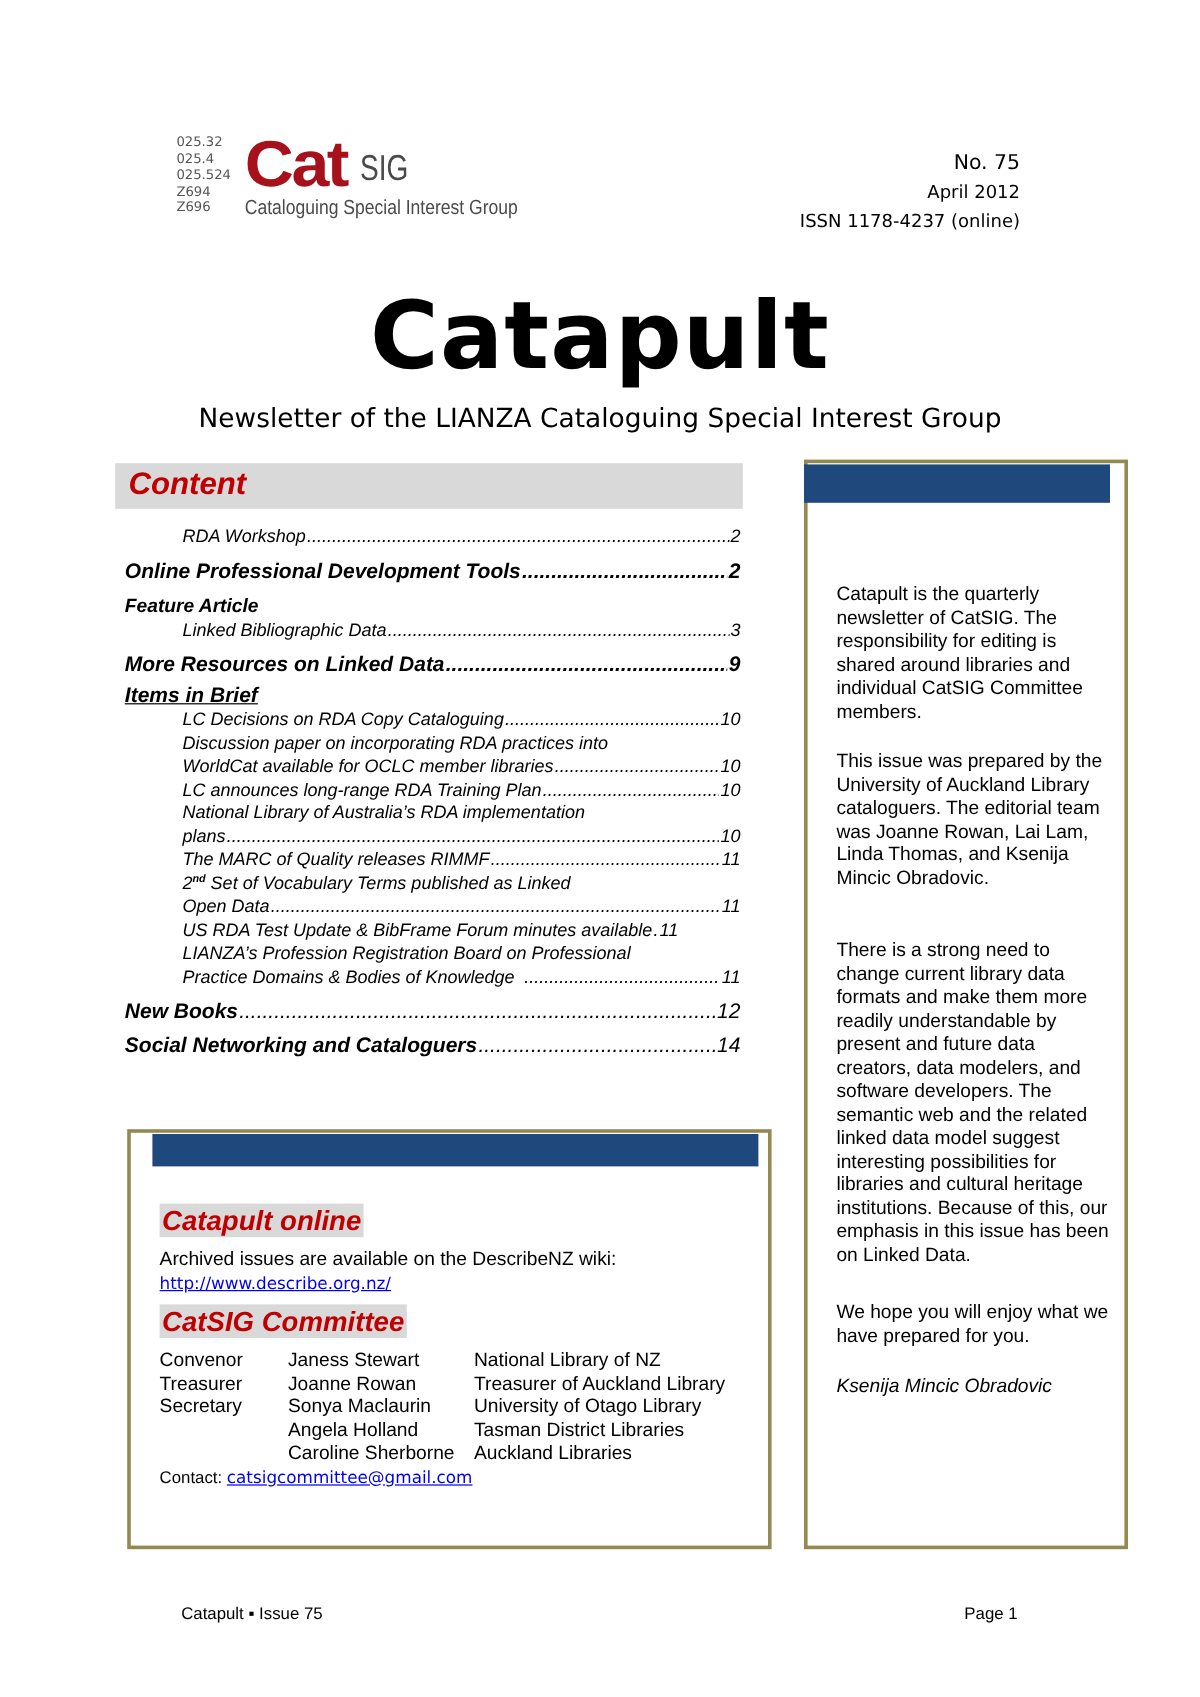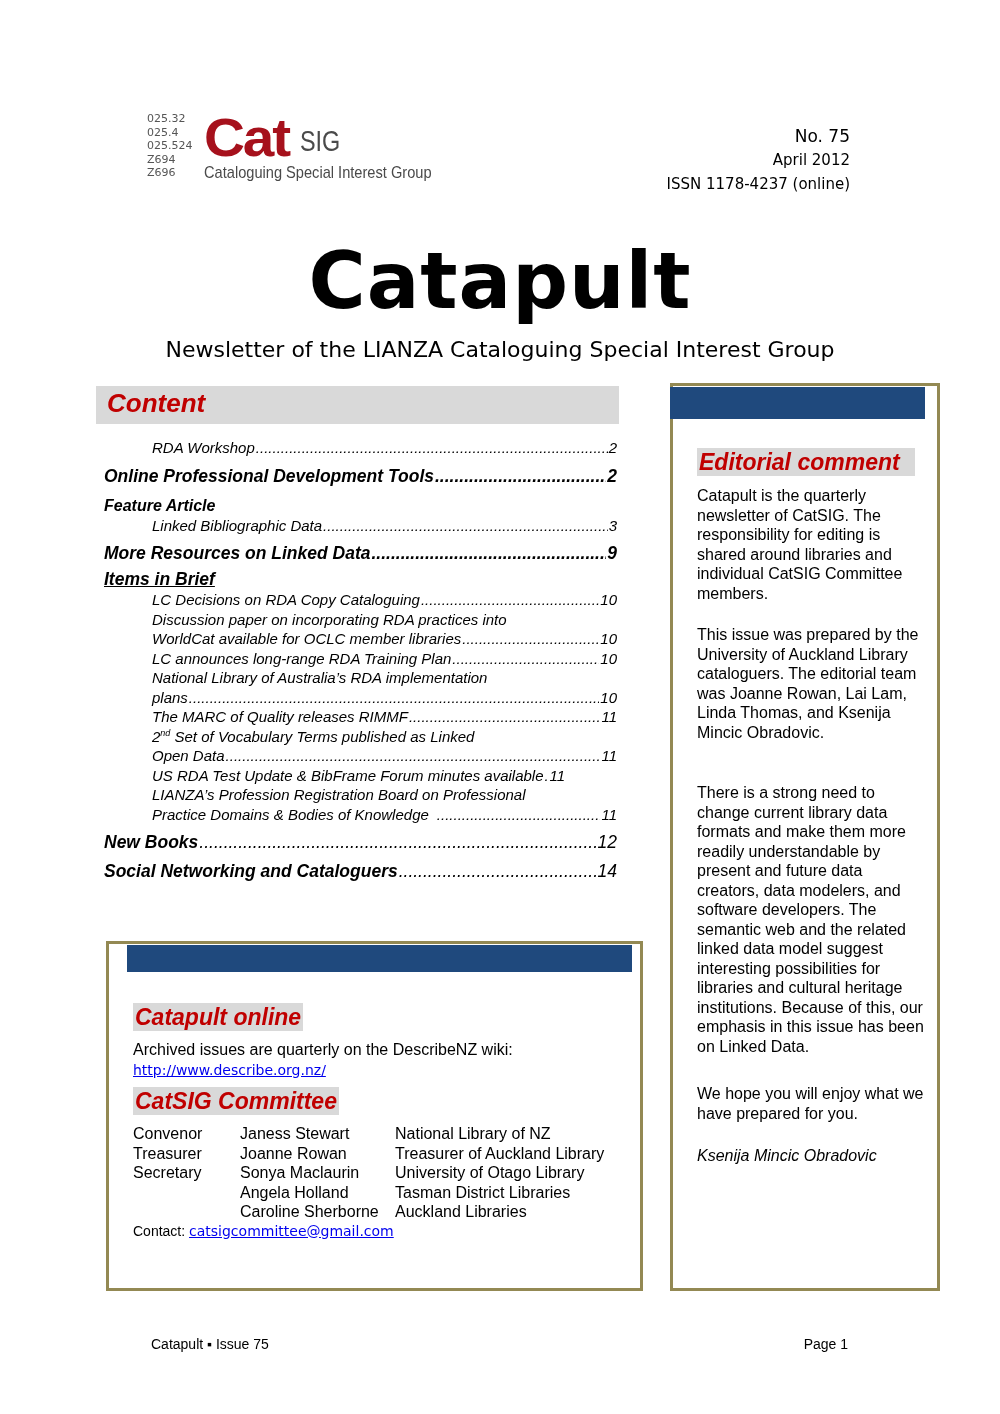--- a/index.html
+++ b/index.html
@@ -29,21 +29,21 @@
   .toc-row .t { flex: 0 0 auto; }
   .toc-row .dots { flex: 1 1 auto; overflow: hidden; margin: 0 1px; }
   .toc-row .dots::after { content: "......................................................................................................................................................................................................"; letter-spacing: 0px; }
   .toc-row .p { flex: 0 0 auto; }
   .toc-section { font-weight: bold; font-style: italic; font-size: 17px; line-height: 21px; }
   .toc-section.big { font-size: 17.5px; }
   .toc-sub { font-style: italic; font-size: 15px; line-height: 19.5px; padding-left: 48px; }
   .gap6 { margin-top: 8px; }
   .gap4 { margin-top: 5px; text-decoration: underline; }
 
-  sup { font-size: 9px; vertical-align: super; line-height: 0; }
+  sup { font-size: 9px; vertical-align: super; line-height: 0; font-weight: bold; }
 
   
   .box { position: absolute; border: 3px solid #938953; background: #fff; }
   .box-bar { position: absolute; background: #1f497d; }
 
   .online-box { left: 106px; top: 941px; width: 537px; height: 350px; }
   .online-box .box-bar { left: 18px; top: 1px; width: 505px; height: 27px; }
 
   .editorial-box { left: 670px; top: 383px; width: 270px; height: 908px; }
   .editorial-box .box-bar { left: -3px; top: 1px; width: 255px; height: 32px; }
@@ -172,21 +172,21 @@
     <span class="t">Social Networking and Cataloguers</span>
       <span class="dots" style="font-weight:normal;"></span>
       <span class="p" style="font-weight:normal;">14</span>
   </div>
 </div>
 
 <div class="box online-box">
   <div class="box-bar"></div>
   <div class="sec-heading" style="left:24px; top:59px;">Catapult online</div>
   <div class="para" style="left:24px; top:96px; width:500px;">
-    <div>Archived issues are quarterly on the DescribeNZ wiki:</div>
+    <div>Archived issues are available on the DescribeNZ wiki:</div>
     <a class="link">http://www.describe.org.nz/</a>
   </div>
   <div class="sec-heading" style="left:24px; top:143px;">CatSIG Committee</div>
   <div class="committee">
     <div class="committee-row">
       <span class="role">Convenor</span>
       <span class="name">Janess Stewart</span>
       <span class="org">National Library of NZ</span>
     </div>
     <div class="committee-row">
@@ -211,21 +211,20 @@
     </div>
     <div class="contact">
       <span>Contact:</span>
       <a class="link">catsigcommittee@gmail.com</a>
     </div>
   </div>
 </div>
 
 <div class="box editorial-box">
   <div class="box-bar"></div>
-  <div class="sec-heading" style="left:24px; top:62px; width:218px;">Editorial comment</div>
   <div class="para" style="left:24px; top:100px; width:230px;">Catapult is the quarterly newsletter of CatSIG. The responsibility for editing is shared around libraries and individual CatSIG Committee members.</div>
   <div class="para" style="left:24px; top:239px; width:230px;">This issue was prepared by the University of Auckland Library cataloguers. The editorial team was Joanne Rowan, Lai Lam, Linda Thomas, and Ksenija Mincic Obradovic.</div>
   <div class="para" style="left:24px; top:397px; width:230px;">There is a strong need to change current library data formats and make them more readily understandable by present and future data creators, data modelers, and software developers.  The semantic web and the related linked data model suggest interesting possibilities for libraries and cultural heritage institutions. Because of this, our emphasis in this issue has been on Linked Data.</div>
   <div class="para" style="left:24px; top:698px; width:230px;">We hope you will enjoy what we have prepared for you.</div>
   <div class="para" style="left:24px; top:760px; width:230px; font-style:italic;">Ksenija Mincic Obradovic</div>
 </div>
 
 <div class="footer-left">Catapult ▪ Issue 75</div>
 <div class="footer-right">Page 1</div>
 

